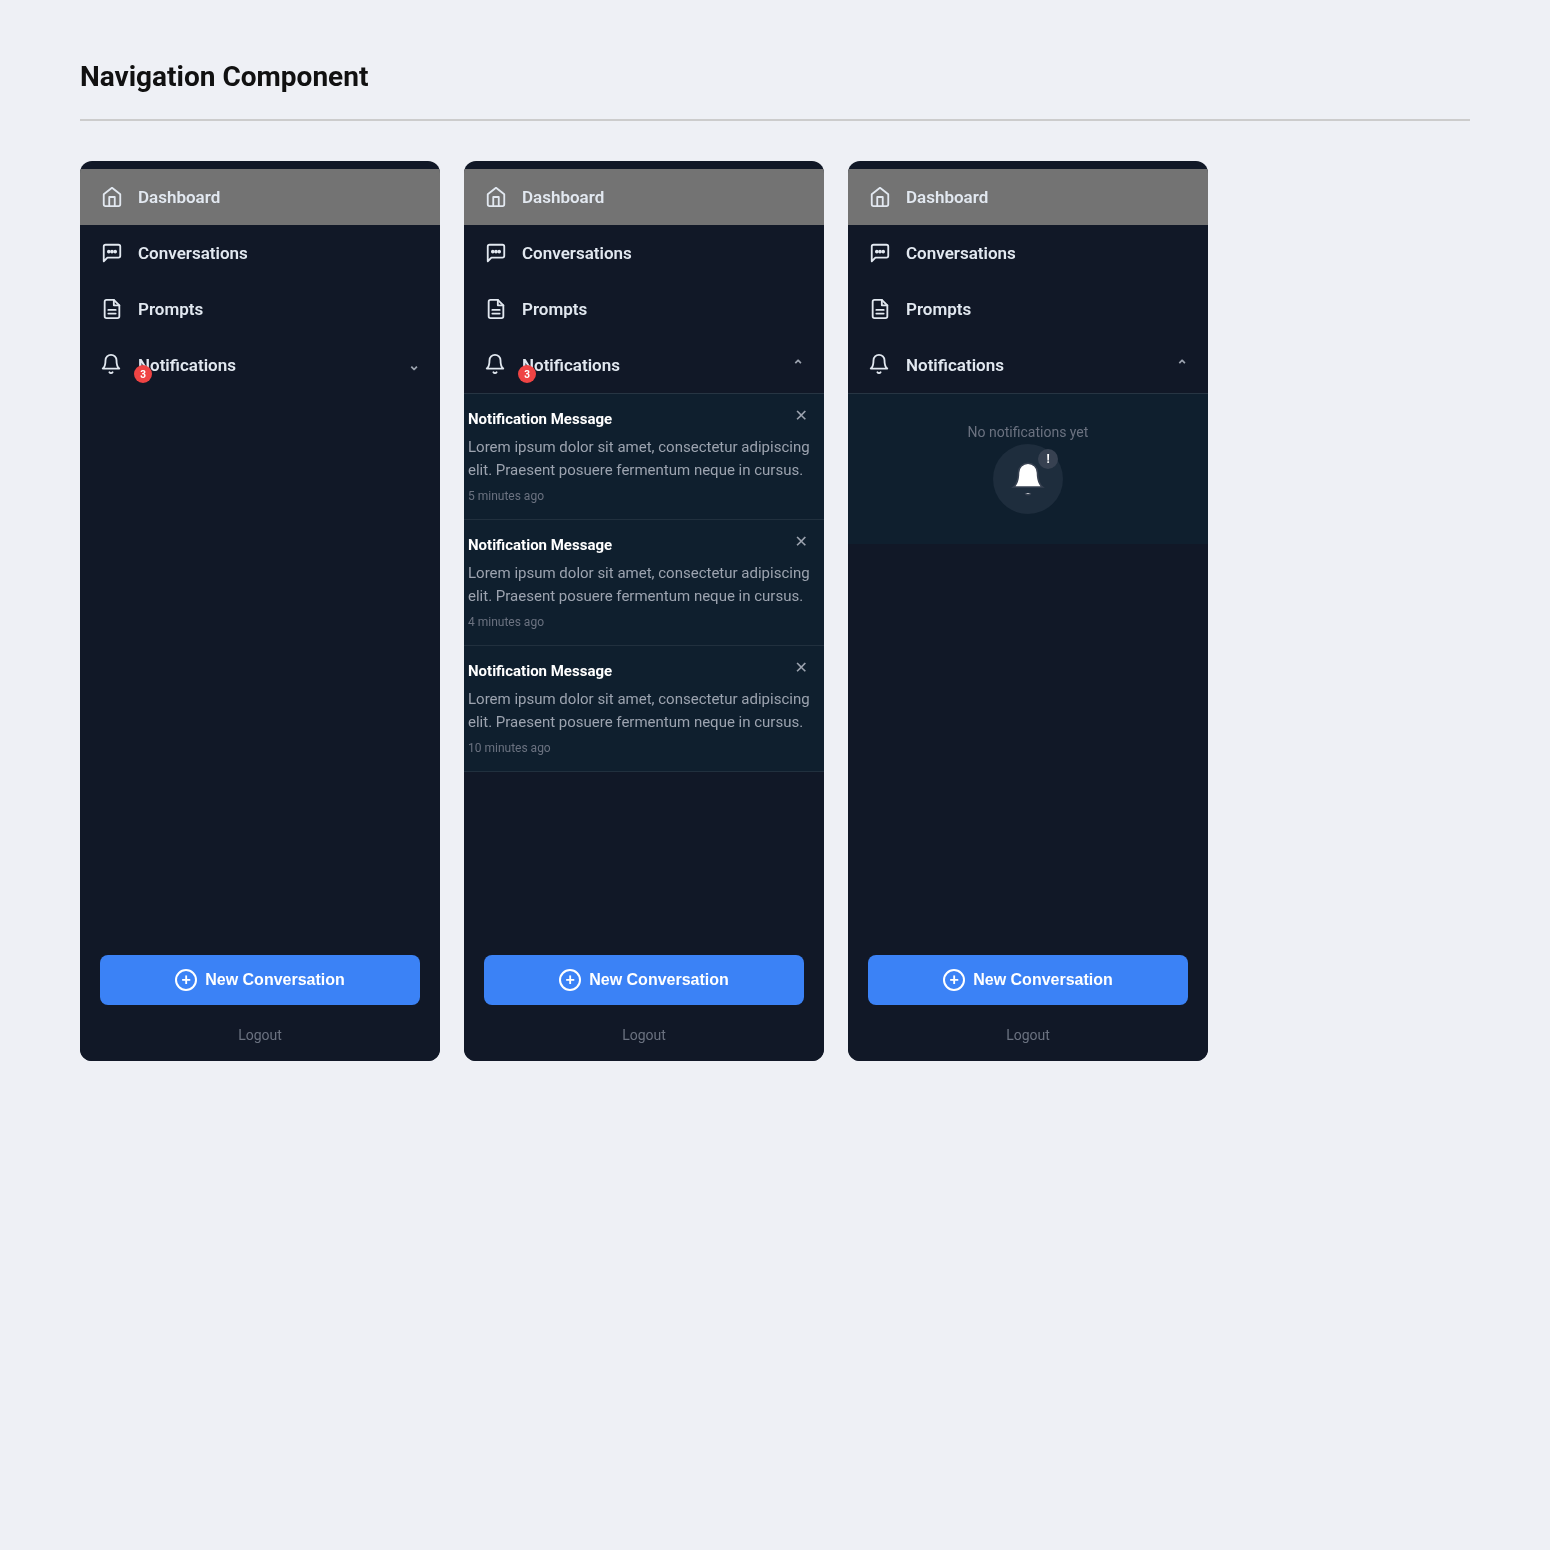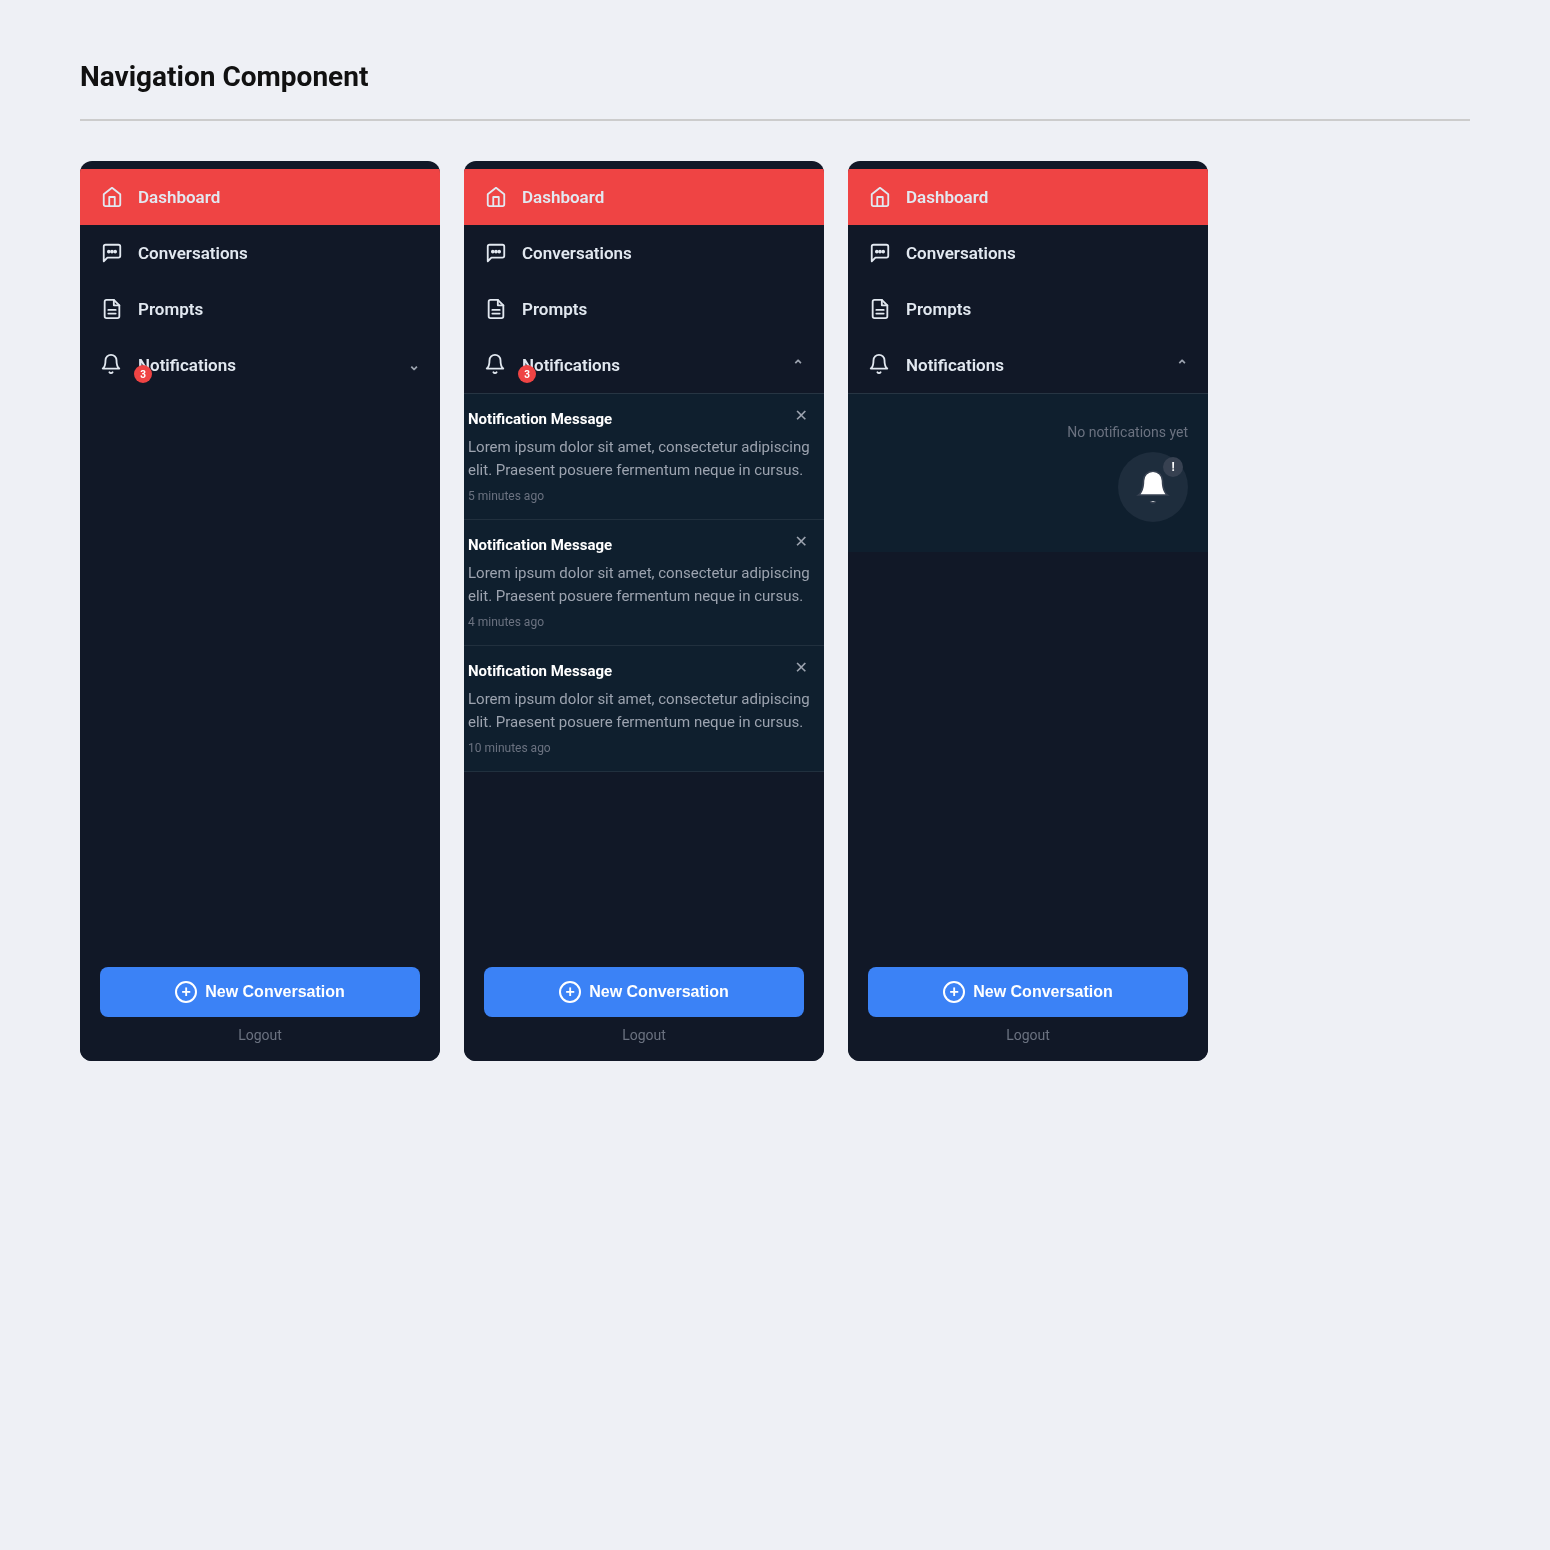--- a/index.html
+++ b/index.html
@@ -44,21 +44,21 @@
       align-items: center;
       padding: 16px 20px;
       color: #e2e8f0;
       cursor: pointer;
       position: relative;
       gap: 14px;
       font-size: 17px;
       font-weight: 600;
     }
     .nav-item.active {
-      background: #ef4444;
+      background: #737373;
     }
     .nav-item .icon {
       width: 24px;
       height: 24px;
       flex-shrink: 0;
       display: flex;
       align-items: center;
       justify-content: center;
       color: #e2e8f0;
     }
@@ -123,22 +123,22 @@
       cursor: pointer;
       font-size: 16px;
       background: none;
       border: none;
       line-height: 1;
     }
     .empty-notifications {
       padding: 30px 20px;
       display: flex;
       flex-direction: column;
-      align-items: flex-end;
-      gap: 12px;
+      align-items: center;
+      gap: 4px;
       color: #6b7280;
       font-size: 14px;
     }
     .empty-bell-icon {
       width: 70px;
       height: 70px;
       background: #1e2d3d;
       border-radius: 50%;
       display: flex;
       align-items: center;
@@ -189,20 +189,21 @@
       justify-content: center;
       font-size: 16px;
       line-height: 1;
     }
     .logout-text {
       text-align: center;
       color: #6b7280;
       font-size: 14px;
       padding: 10px;
       cursor: pointer;
+      margin-top: 12px;
     }
   </style>
 </head>
 <body>
 
 <h1 class="page-title">Navigation Component</h1>
 <hr class="page-divider">
 
 <div class="panels-container">
 

